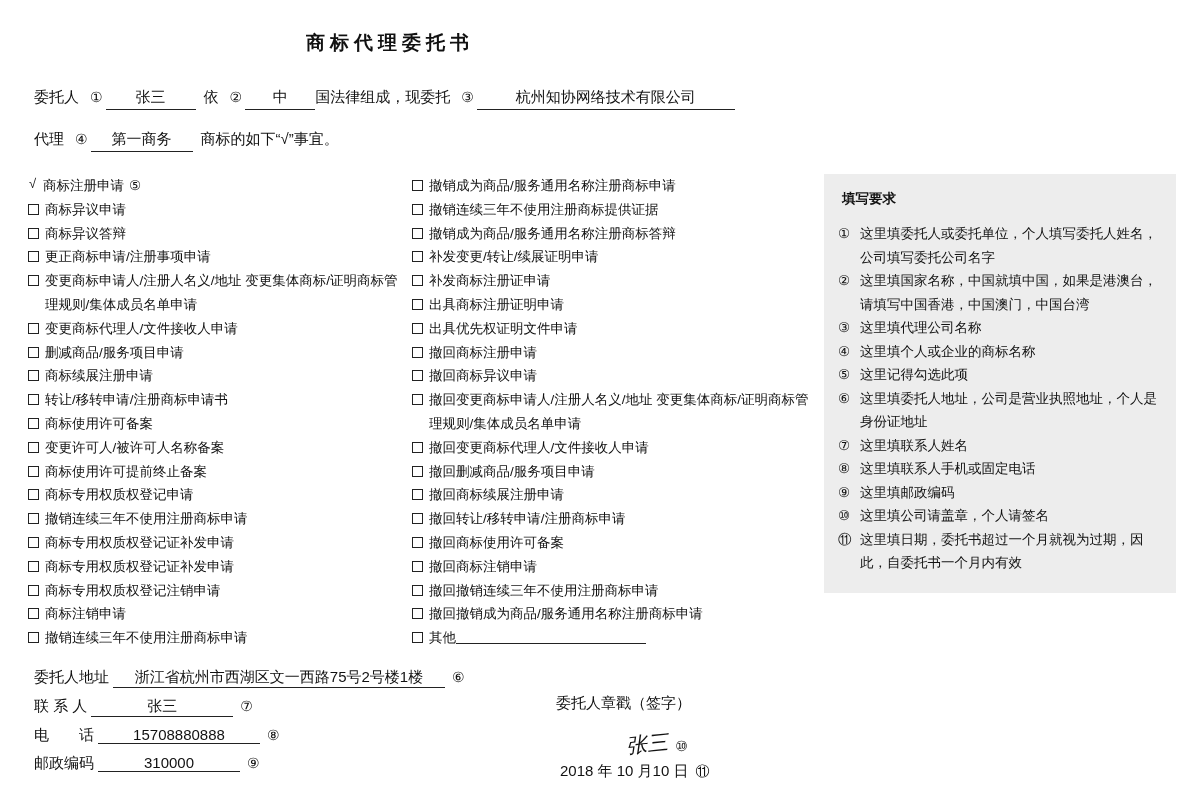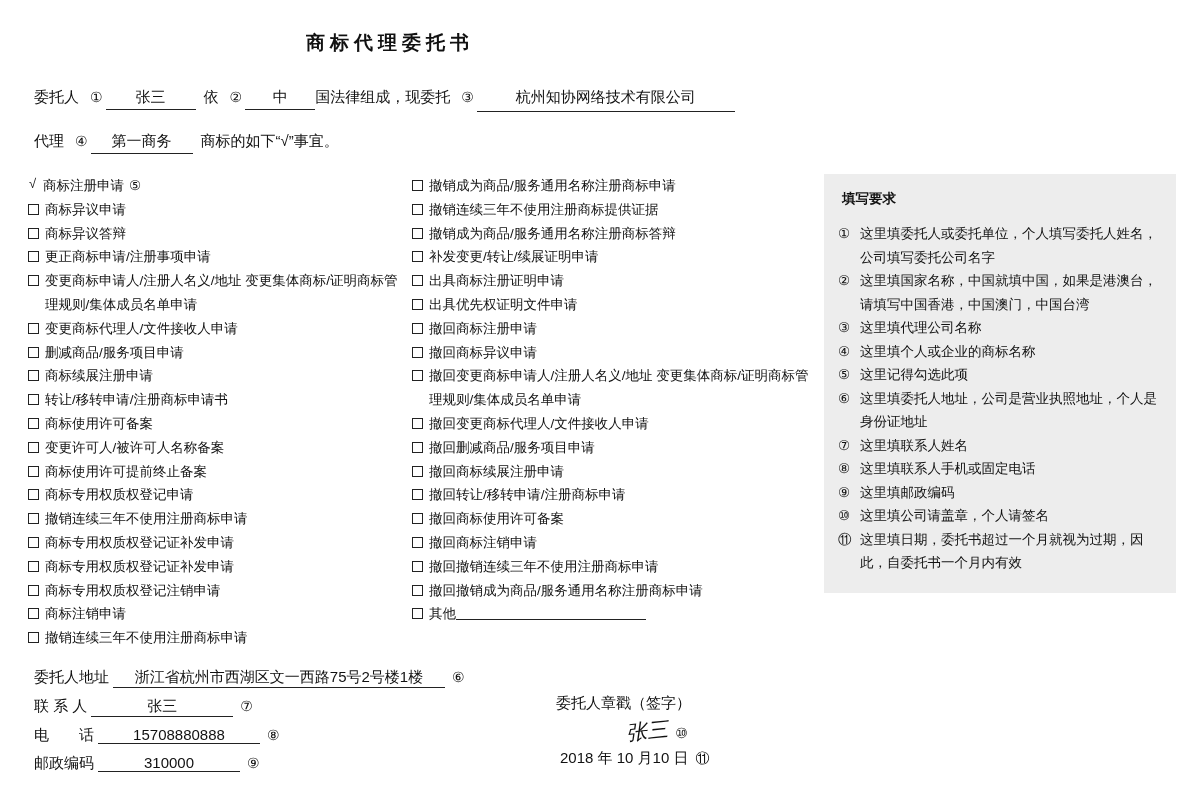--- a/index.html
+++ b/index.html
@@ -46,21 +46,21 @@
     white-space: nowrap;
   }
   .fill {
     display: inline-block;
     border-bottom: 1px solid #222;
     text-align: center;
     padding: 0 4px;
   }
   .fill.w1 { min-width: 82px; }
   .fill.w2 { min-width: 62px; }
-  .fill.w3 { min-width: 250px; font-family: Liberation Mono, monospace; }
+  .fill.w3 { min-width: 250px; }
   .fill.w4 { min-width: 94px; margin-top: 16px; }
   .circ {
     display: inline-block;
     font-size: 14px;
     padding: 0 3px;
   }
   .gap { display: inline-block; width: 8px; }
 
   
   .col {
@@ -163,21 +163,21 @@
   .f-val.phone { min-width: 150px; }
   .f-val.zip { min-width: 130px; }
 
   .sign-block {
     position: absolute;
     left: 556px;
     top: 694px;
     font-size: 15px;
     width: 300px;
   }
-  .sign-title { margin-bottom: 4px; }
+  .sign-title { margin-bottom: 17px; }
   .sign-mark {
     font-family: "Liberation Serif", serif;
     font-style: italic;
     font-size: 21px;
     margin-left: 70px;
     display: inline-block;
     transform: rotate(-6deg);
   }
   .sign-date {
     margin-top: 4px;
@@ -307,20 +307,24 @@
       <div class="cb-item">
         <span class="cb-box"></span>
         <span class="cb-text">撤销成为商品/服务通用名称注册商标答辩</span>
       </div>
       <div class="cb-item">
         <span class="cb-box"></span>
         <span class="cb-text">补发变更/转让/续展证明申请</span>
       </div>
       <div class="cb-item">
         <span class="cb-box"></span>
+        <span class="cb-text">补发商标注册证申请</span>
+      </div>
+      <div class="cb-item">
+        <span class="cb-box"></span>
         <span class="cb-text">出具商标注册证明申请</span>
       </div>
       <div class="cb-item">
         <span class="cb-box"></span>
         <span class="cb-text">出具优先权证明文件申请</span>
       </div>
       <div class="cb-item">
         <span class="cb-box"></span>
         <span class="cb-text">撤回商标注册申请</span>
       </div>

